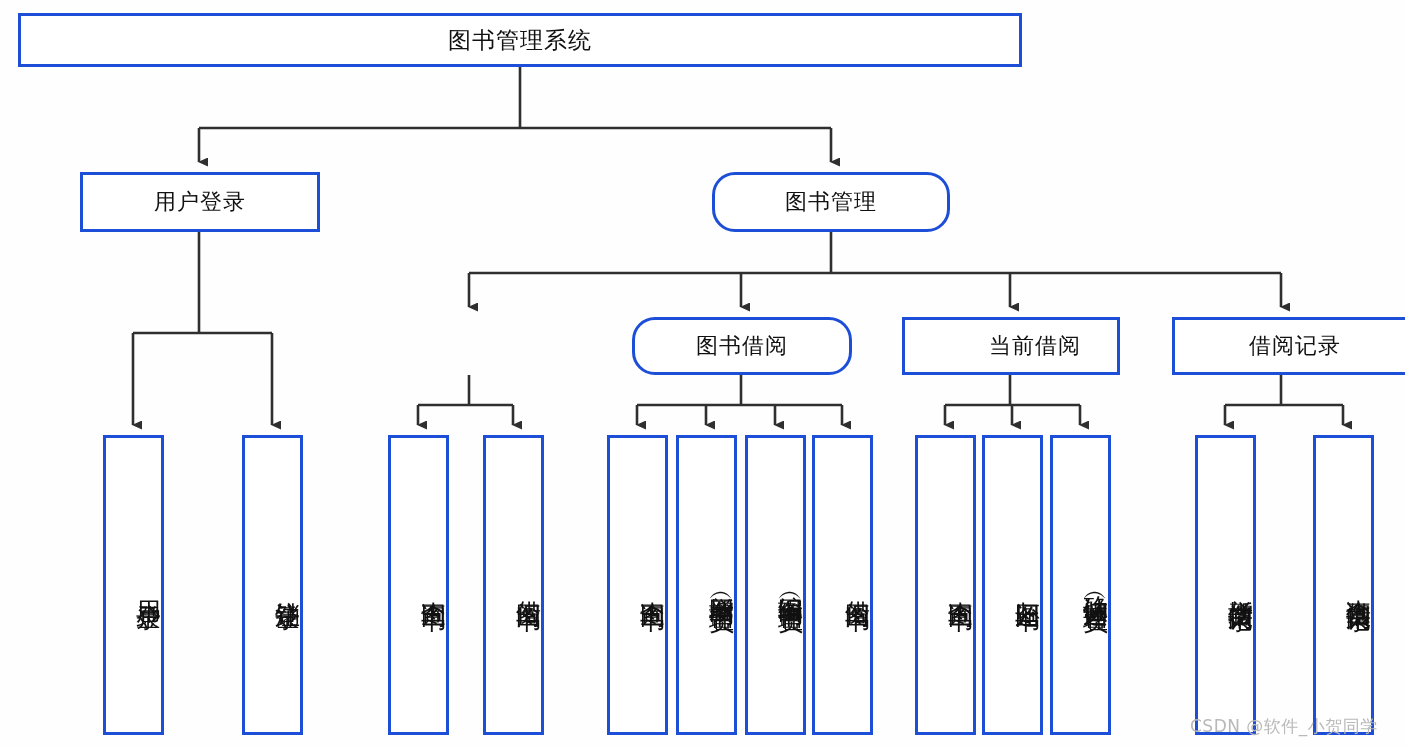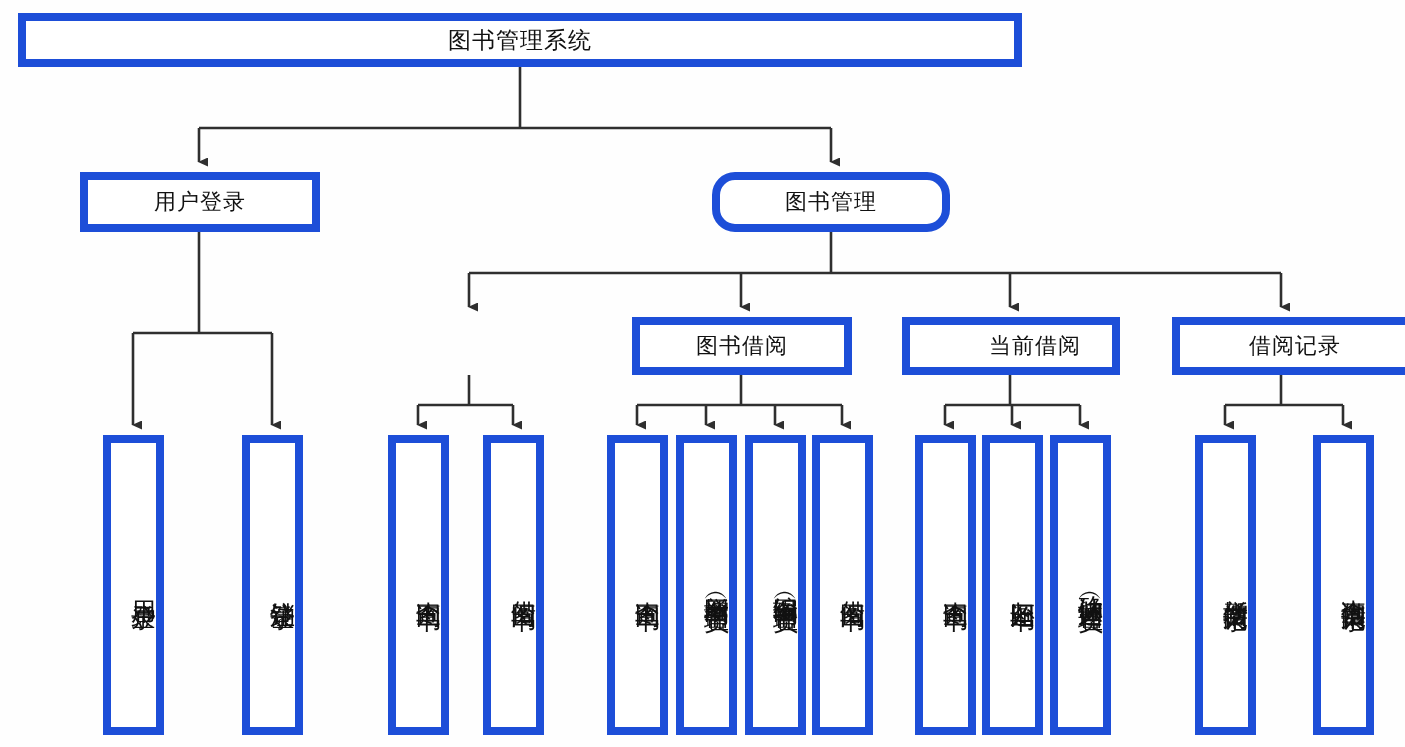--- a/index.html
+++ b/index.html
@@ -21,21 +21,21 @@
     position: absolute;
     left: 0;
     top: 0;
     width: 1405px;
     height: 747px;
     pointer-events: none;
   }
   .node {
     position: absolute;
     box-sizing: border-box;
-    border: 8px solid #1d4ed8;
+    border: 3px solid #1d4ed8;
     background: #ffffff;
     display: flex;
     align-items: center;
     justify-content: center;
     color: #111111;
     text-align: center;
   }
   .node.h {
     font-size: 22px;
     letter-spacing: 1px;
@@ -127,21 +127,21 @@
     <span>图书管理系统</span>
   </div>
 
   <div class="node h" style="left:80px; top:172px; width:240px; height:60px;">
     <span>用户登录</span>
   </div>
   <div class="node h" style="left:712px; top:172px; width:238px; height:60px;border-radius:23px;">
     <span>图书管理</span>
   </div>
 
-  <div class="node h" style="left:632px; top:317px; width:220px; height:58px;">
+  <div class="node h" style="left:632px; top:317px; width:220px; height:58px;border-radius:23px;">
     <span>图书借阅</span>
   </div>
   <div class="node h" style="left:902px; top:317px; width:218px; height:58px;padding-left:48px;">
     <span>当前借阅</span>
   </div>
   <div class="node h" style="left:1172px; top:317px; width:246px; height:58px;">
     <span>借阅记录</span>
   </div>
 
   <div class="node v" style="left:103px; top:435px; width:61px; height:300px;">
@@ -181,14 +181,15 @@
     <span>确认归还（管理员）</span>
   </div>
 
   <div class="node v" style="left:1195px; top:435px; width:61px; height:300px;">
     <span>新增借阅记录</span>
   </div>
   <div class="node v" style="left:1313px; top:435px; width:61px; height:300px;">
     <span>查询借阅记录</span>
   </div>
 
+  <div class="watermark" style="left:1190px; top:715px;">CSDN @软件_小贺同学</div>
 
 </div>
 
 </body></html>

